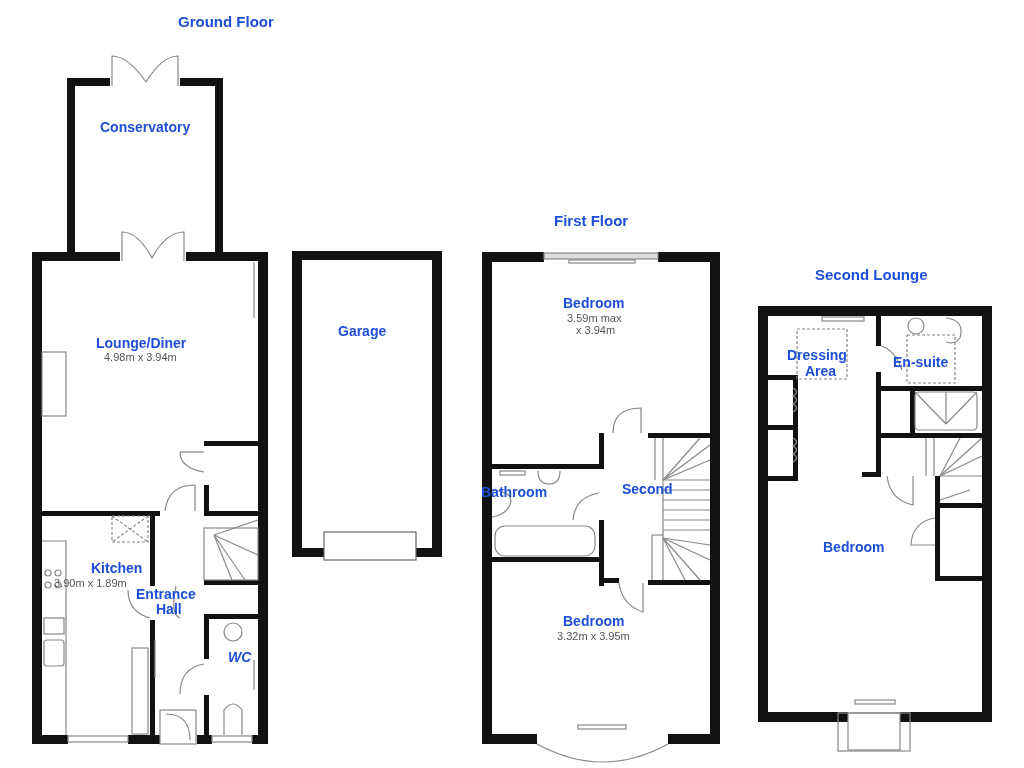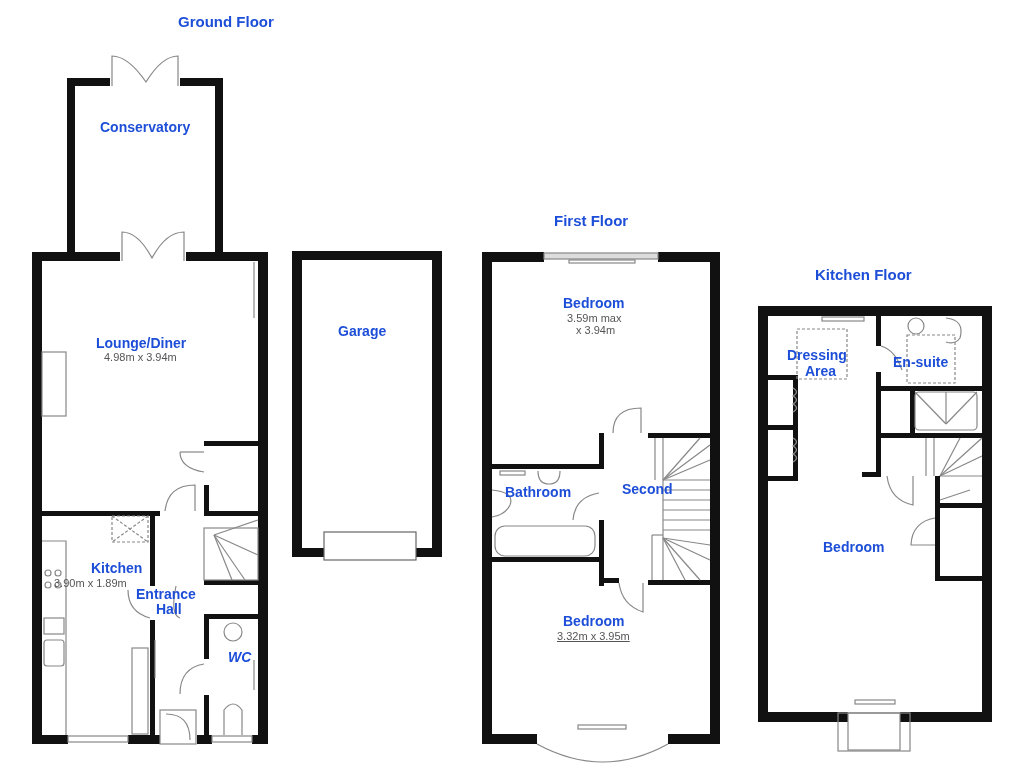--- a/index.html
+++ b/index.html
@@ -194,37 +194,37 @@
       <path d="M935 518 Q912 522 911 545 L935 545"></path>
       <rect x="848" y="713" width="52" height="37"></rect>
       <rect x="838" y="713" width="72" height="38"></rect>
       <rect x="855" y="700" width="40" height="4"></rect>
     </g>
   </g>
 </svg>
 
 <div class="lbl floor-title" style="left:178px;top:14px;">Ground Floor</div>
 <div class="lbl floor-title" style="left:554px;top:213px;">First Floor</div>
-<div class="lbl floor-title" style="left:815px;top:267px;">Kitchen Floor</div>
+<div class="lbl floor-title" style="left:815px;top:267px;">Second Lounge</div>
 
 <div class="lbl room" style="left:92px;top:120px;margin-left:8px;">Conservatory</div>
 <div class="lbl room" style="left:96px;top:336px;">Lounge/Diner</div>
 <div class="dim" style="left:104px;top:351px;">4.98m x 3.94m</div>
 <div class="lbl room" style="left:66px;top:561px;padding-left:25px;">Kitchen</div>
 <div class="dim" style="left:54px;top:577px;">3.90m x 1.89m</div>
 <div class="lbl room" style="left:136px;top:587px;">Entrance</div>
 <div class="lbl room" style="left:156px;top:602px;">Hall</div>
 <div class="lbl room" style="left:228px;top:650px;font-style:italic;">WC</div>
 
 <div class="lbl room" style="left:338px;top:324px;">Garage</div>
 
 <div class="lbl room" style="left:563px;top:296px;">Bedroom</div>
 <div class="dim" style="left:567px;top:312px;">3.59m max</div>
 <div class="dim" style="left:576px;top:324px;">x 3.94m</div>
-<div class="lbl room" style="left:505px;top:485px;text-align:center;">Bathroom</div>
+<div class="lbl room" style="left:481px;top:485px;text-align:center;">Bathroom</div>
 <div class="lbl room" style="left:622px;top:482px;">Second</div>
 <div class="lbl room" style="left:563px;top:614px;">Bedroom</div>
-<div class="dim" style="left:557px;top:630px;text-decoration:underline;">3.32m x 3.95m</div>
+<div class="dim" style="left:557px;top:630px;">3.32m x 3.95m</div>
 
 <div class="lbl room" style="left:787px;top:348px;">Dressing</div>
 <div class="lbl room" style="left:805px;top:364px;">Area</div>
 <div class="lbl room" style="left:893px;top:355px;">En-suite</div>
 <div class="lbl room" style="left:823px;top:540px;">Bedroom</div>
 
 </body></html>

